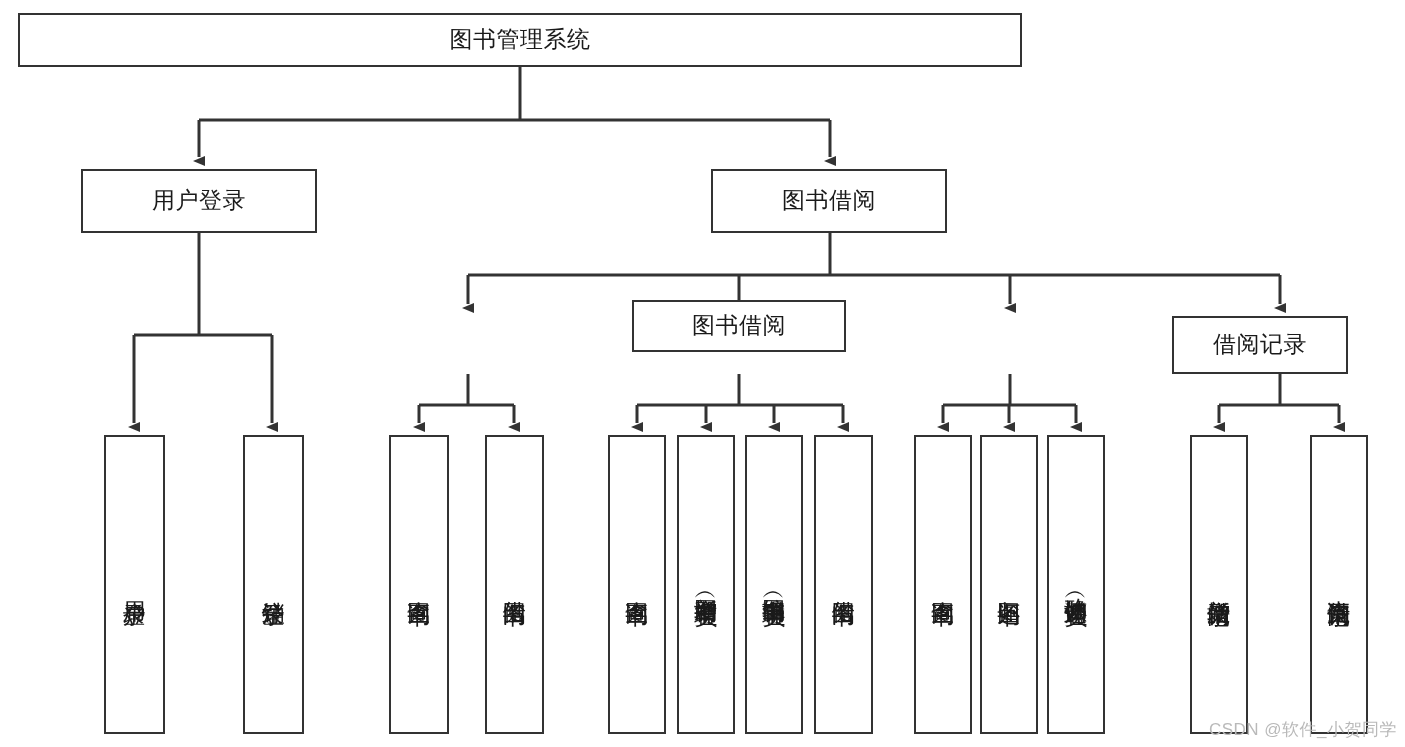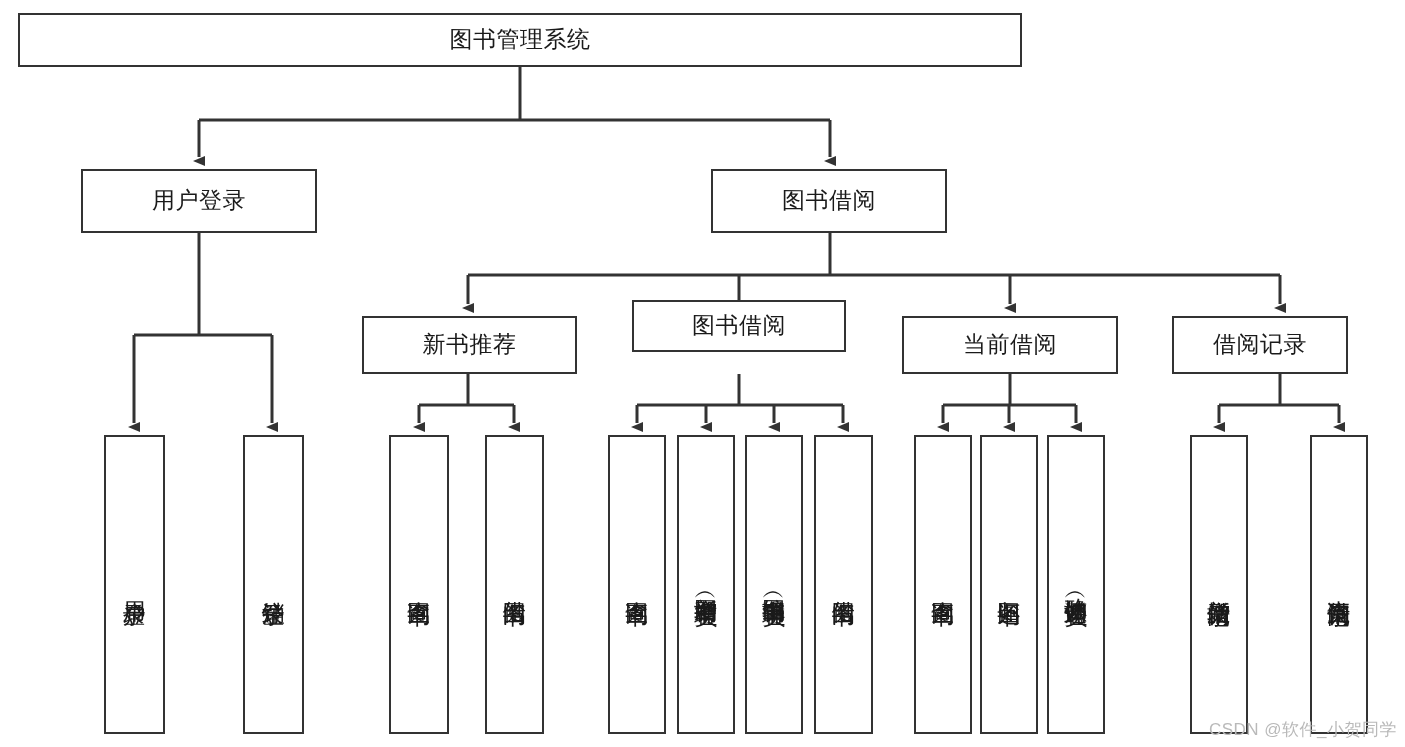--- a/index.html
+++ b/index.html
@@ -131,28 +131,22 @@
     <span class="label">图书管理系统</span>
   </div>
 
   <div class="node horizontal" style="left:81px; top:169px; width:236px; height:64px;">
     <span class="label">用户登录</span>
   </div>
   <div class="node horizontal" style="left:711px; top:169px; width:236px; height:64px;">
     <span class="label">图书借阅</span>
   </div>
 
-  <div class="node horizontal" style="left:362px; top:316px; width:215px; height:58px;">
-    <span class="label">新书推荐</span>
-  </div>
   <div class="node horizontal" style="left:632px; top:300px; width:214px; height:52px;">
     <span class="label">图书借阅</span>
-  </div>
-  <div class="node horizontal" style="left:902px; top:316px; width:216px; height:58px;">
-    <span class="label">当前借阅</span>
   </div>
   <div class="node horizontal" style="left:1172px; top:316px; width:176px; height:58px;">
     <span class="label">借阅记录</span>
   </div>
 
   <div class="node vertical" style="left:104px; top:435px; width:61px; height:299px;">
     <span class="label">用户登录</span>
   </div>
   <div class="node vertical" style="left:243px; top:435px; width:61px; height:299px;">
     <span class="label">注销登录</span>

